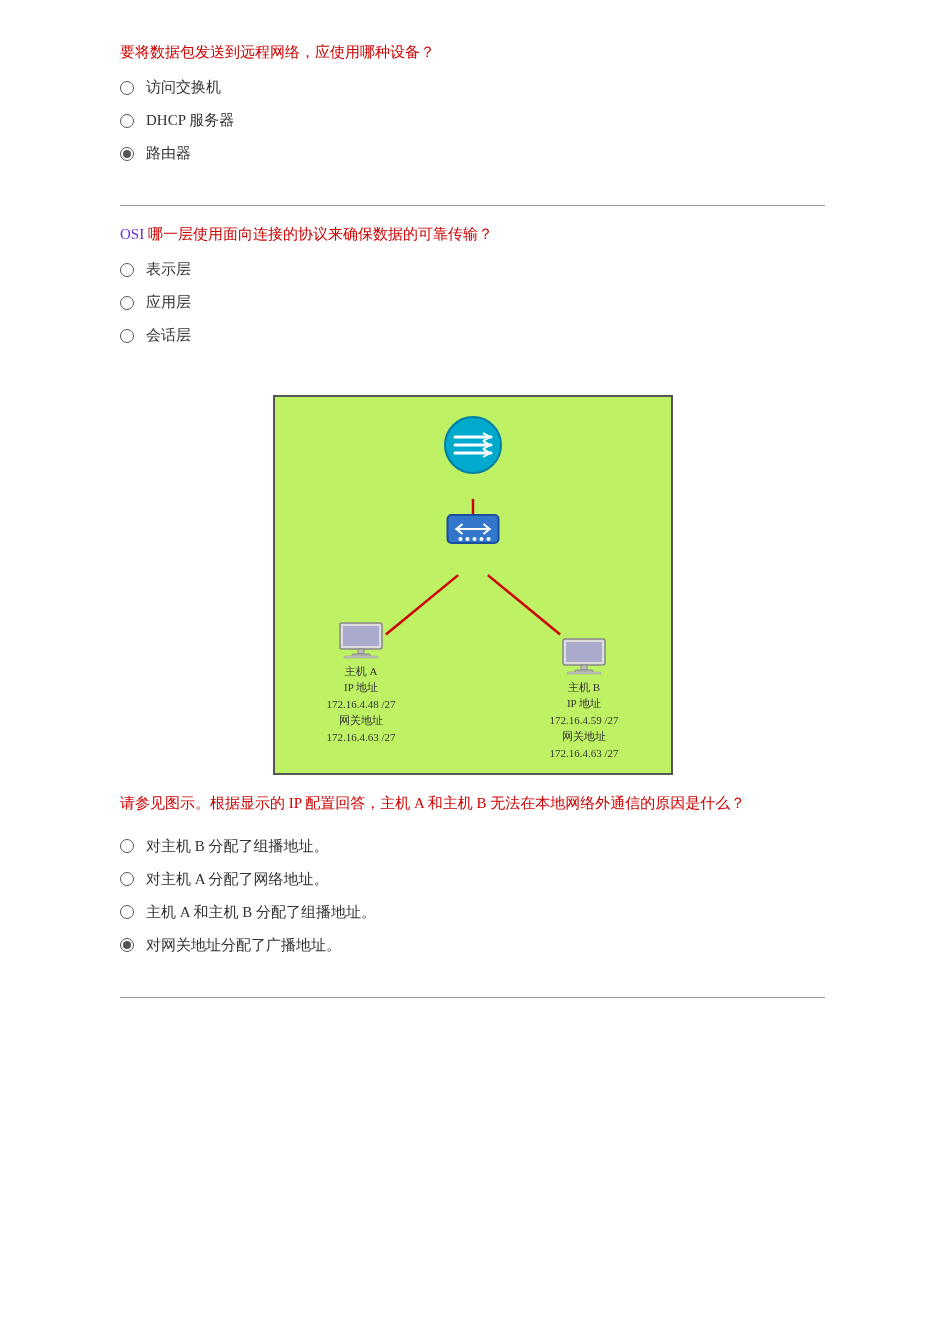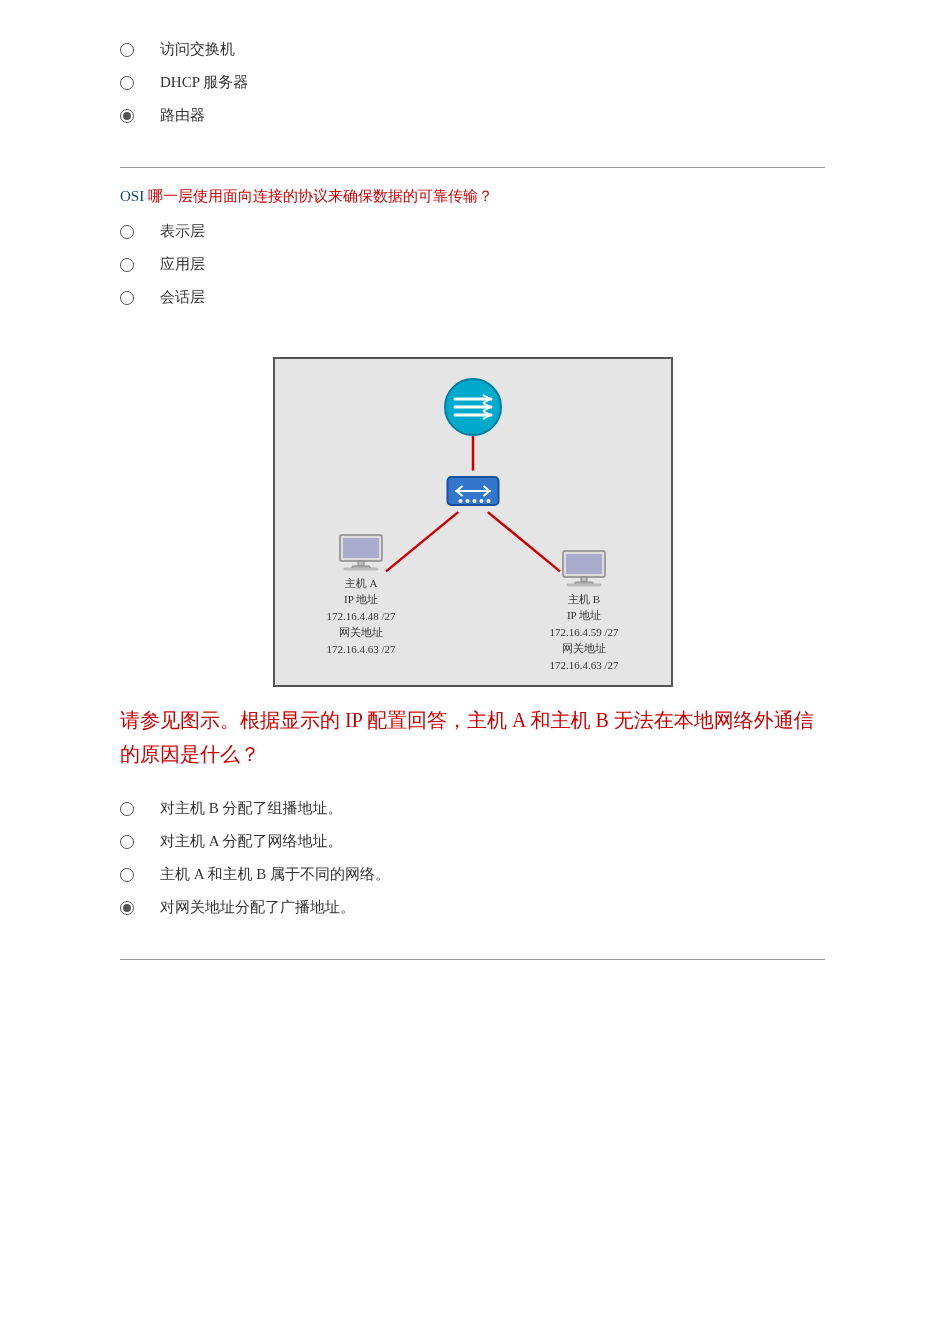--- a/index.html
+++ b/index.html
@@ -16,28 +16,28 @@
       margin-bottom: 0;
       padding-bottom: 18px;
     }
     .question-text {
       color: #c00;
       font-size: 15px;
       margin-bottom: 14px;
       line-height: 1.6;
     }
     .question-text span.black {
-      color: #0c4a6e;
+      color: #6d28d9;
       margin-top: 17px;
     }
     .option-row {
       display: flex;
       align-items: center;
       margin-bottom: 14px;
-      gap: 26px;
+      gap: 12px;
     }
     .radio-outer {
       width: 14px;
       height: 14px;
       border-radius: 50%;
       border: 1.5px solid #555;
       display: flex;
       align-items: center;
       justify-content: center;
       flex-shrink: 0;
@@ -63,23 +63,23 @@
       margin: 10px 0 16px 0;
     }
     .network-diagram-wrapper {
       display: flex;
       justify-content: center;
       margin: 18px 0 16px 0;
     }
     .network-diagram {
       border: 2px solid #555;
       width: 400px;
-      height: 330px;
+      height: 380px;
       position: relative;
-      background: #e5e5e5;
+      background: #bef264;
     }
     
     .router-icon {
       position: absolute;
       top: 18px;
       left: 50%;
       transform: translateX(-50%);
       width: 60px;
       height: 60px;
     }
@@ -112,29 +112,30 @@
       line-height: 1.5;
     }
     
     .diagram-svg {
       position: absolute;
       top: 0; left: 0;
       width: 100%; height: 100%;
     }
     .info-text {
       color: #c00;
-      font-size: 20px;
+      font-size: 15px;
       line-height: 1.7;
-      margin-bottom: 28px;
+      margin-bottom: 20px;
     }
   </style>
 </head>
 <body>
 
 <div class="question-block">
+  <div class="question-text">要将数据包发送到远程网络，应使用哪种设备？</div>
   <div class="option-row">
     <div class="radio-outer"></div>
     <span class="option-label">访问交换机</span>
   </div>
   <div class="option-row">
     <div class="radio-outer"></div>
     <span class="option-label">DHCP  服务器</span>
   </div>
   <div class="option-row">
     <div class="radio-outer selected">
@@ -251,21 +252,21 @@
   <div class="option-row">
     <div class="radio-outer"></div>
     <span class="option-label">对主机 B 分配了组播地址。</span>
   </div>
   <div class="option-row">
     <div class="radio-outer"></div>
     <span class="option-label">对主机 A 分配了网络地址。</span>
   </div>
   <div class="option-row">
     <div class="radio-outer"></div>
-    <span class="option-label">主机 A 和主机 B 属于不同的网络。</span>
+    <span class="option-label">主机 A 和主机 B 分配了组播地址。</span>
   </div>
   <div class="option-row">
     <div class="radio-outer selected">
         <div class="radio-inner"></div>
       </div>
     <span class="option-label">对网关地址分配了广播地址。</span>
   </div>
 </div>
 
 <hr class="divider">

